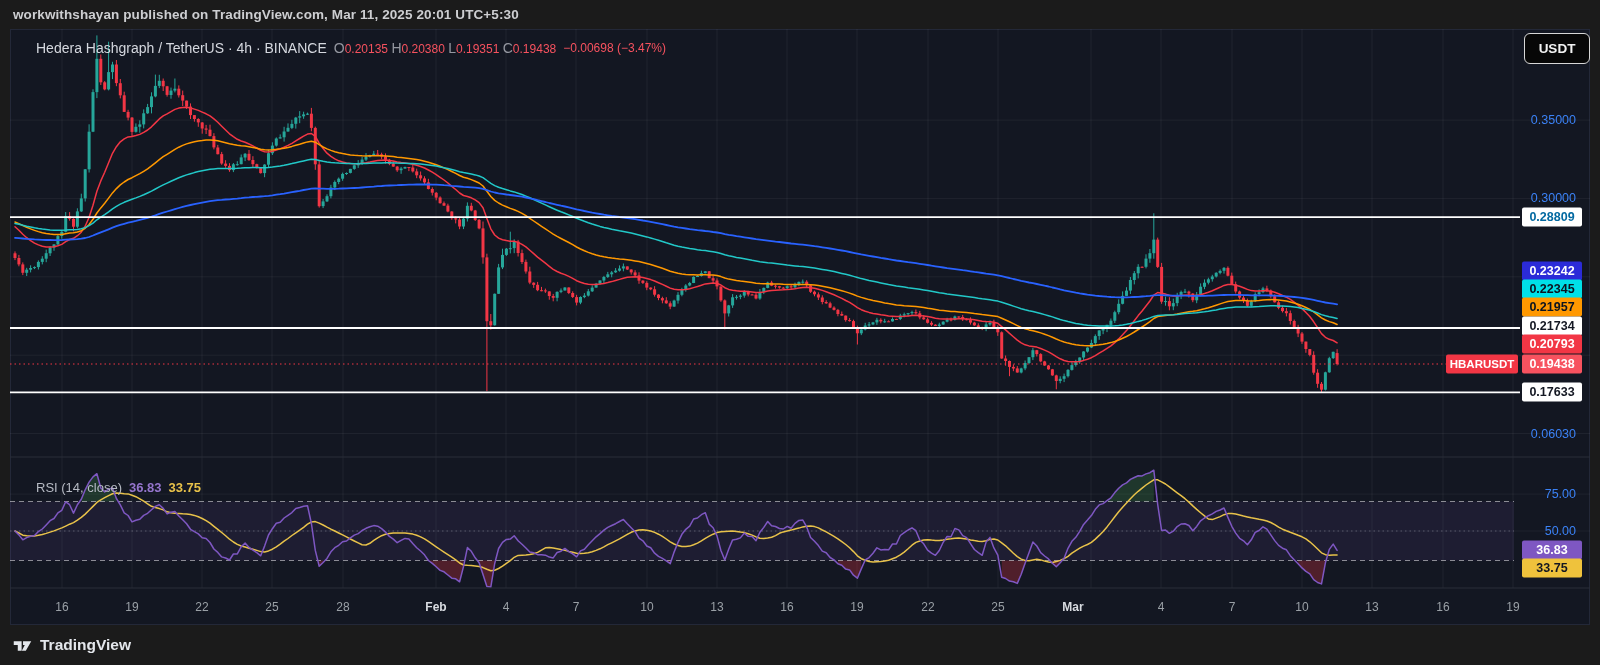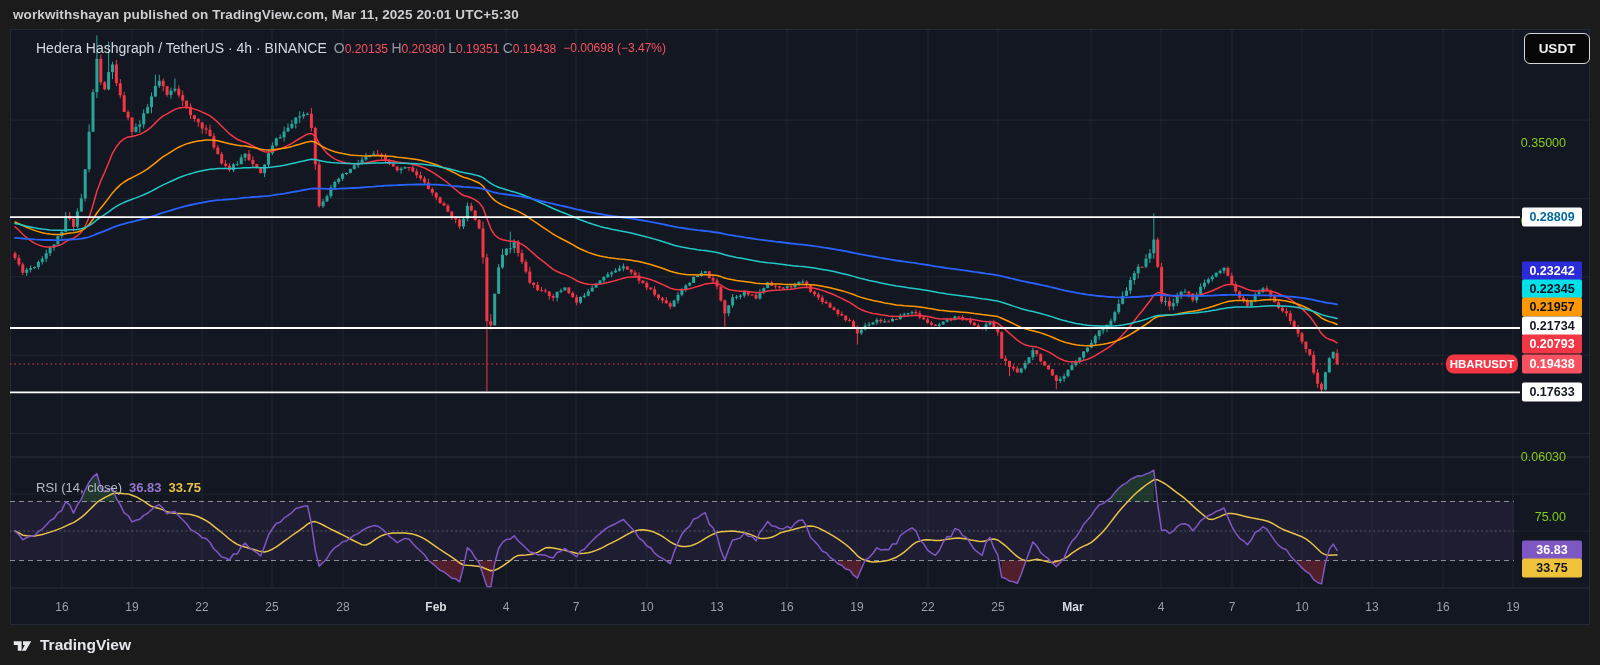--- a/index.html
+++ b/index.html
@@ -18,25 +18,25 @@
   .legend{position:absolute;display:flex;align-items:center;white-space:nowrap;z-index:5;}
   .legend .t{color:#d5d8df;font-size:14px;}
   .legend .sep{width:7px;}
   .ohlc-l{color:#9598a1;font-size:14px;}
   .ohlc-v{color:#f7525f;font-size:12px;}
   .ema-t{color:#d1d4dc;font-size:13.5px;}
   .ema-v{font-size:13.5px;font-weight:700;}
   .rsi-t{color:#b6bac3;font-size:13px;}
   .rsi-v{font-size:13px;font-weight:700;}
   
-  .ptick{position:absolute;right:34px;transform:translateY(-50%);color:#84cc16;font-size:12.5px;z-index:4;margin-top:23px;}
+  .ptick{position:absolute;right:24px;transform:translateY(-50%);color:#3b82f6;font-size:12.5px;z-index:4;}
   .pbox{position:absolute;left:1522px;width:60px;height:19px;transform:translateY(-50%);
         border-radius:2px;font-size:12.5px;font-weight:700;text-align:center;line-height:19px;z-index:6;}
   .ptag{position:absolute;left:1446px;width:72px;height:19px;transform:translateY(-50%);
-        border-radius:8px;font-size:11.5px;font-weight:700;text-align:center;line-height:19px;z-index:6;}
+        border-radius:2px;font-size:11.5px;font-weight:700;text-align:center;line-height:19px;z-index:6;}
   .tlabel{position:absolute;top:600px;transform:translateX(-50%);color:#9aa0a6;font-size:12px;z-index:4;}
   .tlabel.major{color:#d8dbe0;font-weight:700;}
   
   .usdt-btn{position:absolute;left:1524px;top:33px;width:64px;height:29px;background:#070707;
             border:1px solid #d7d7d7;border-radius:6px;color:#f2f2f2;font-size:13.5px;font-weight:700;
             display:flex;align-items:center;justify-content:center;z-index:7;cursor:pointer;}
   
   .footer{position:absolute;left:0;top:625px;width:1600px;height:40px;background:#1b1b1b;
           display:flex;align-items:center;}
   .brand{display:flex;align-items:center;margin-left:12px;cursor:pointer;text-decoration:none;}

